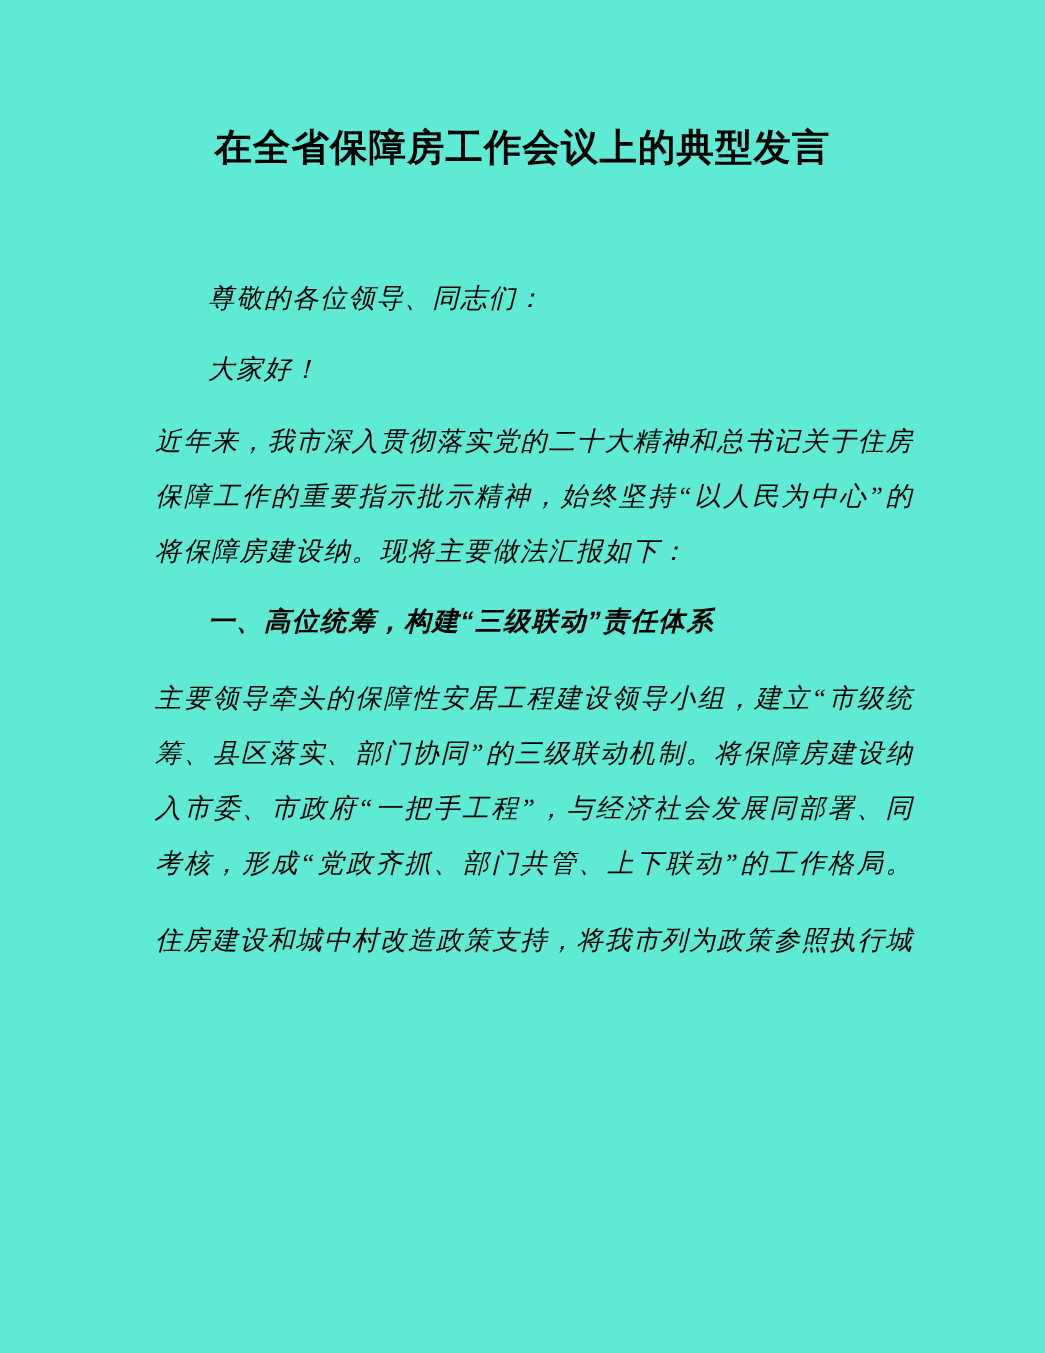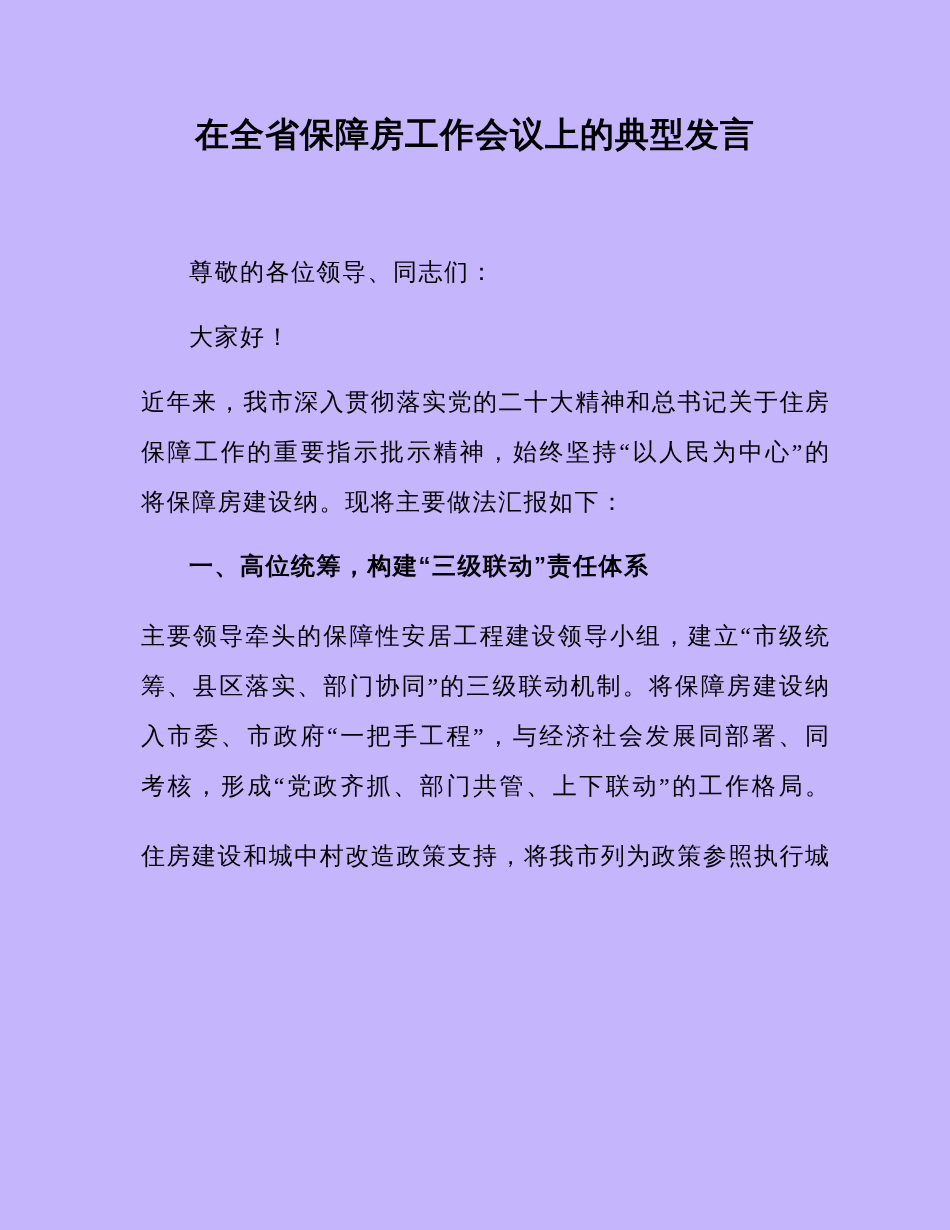--- a/index.html
+++ b/index.html
@@ -1,39 +1,40 @@
 <!DOCTYPE html>
 <html><head>
 <meta charset="utf-8">
 <style>
   html, body { margin: 0; padding: 0; background: #ffffff; }
   .page {
     position: relative;
     width: 950px;
     height: 1230px;
-    background: #c4b5fd;
+    background: #5eead4;
     color: #000000;
     overflow: hidden;
     box-sizing: border-box;
   }
   .title {
     margin: 112px 0 0 0;
     text-align: center;
     font-family: "Liberation Serif", "DejaVu Serif", serif;
     font-weight: 700;
     font-size: 34px;
     line-height: 46px;
     letter-spacing: 1px;
     color: #000000;
   }
   .content {
     padding: 0 121px 0 141px; 
     font-family: "Liberation Serif", "DejaVu Serif", serif;
     font-size: 24px;
     color: #000000;
+    font-style: italic;
   }
   .para { margin: 15px 0 0 0; }
   .para.salutation { margin-top: 89px; }
   .para.point { margin-top: 20px; }
   .para.heading-para { margin-top: 14px; }
   .line {
     line-height: 50px;
     min-height: 50px;
   }
   .line.full {

